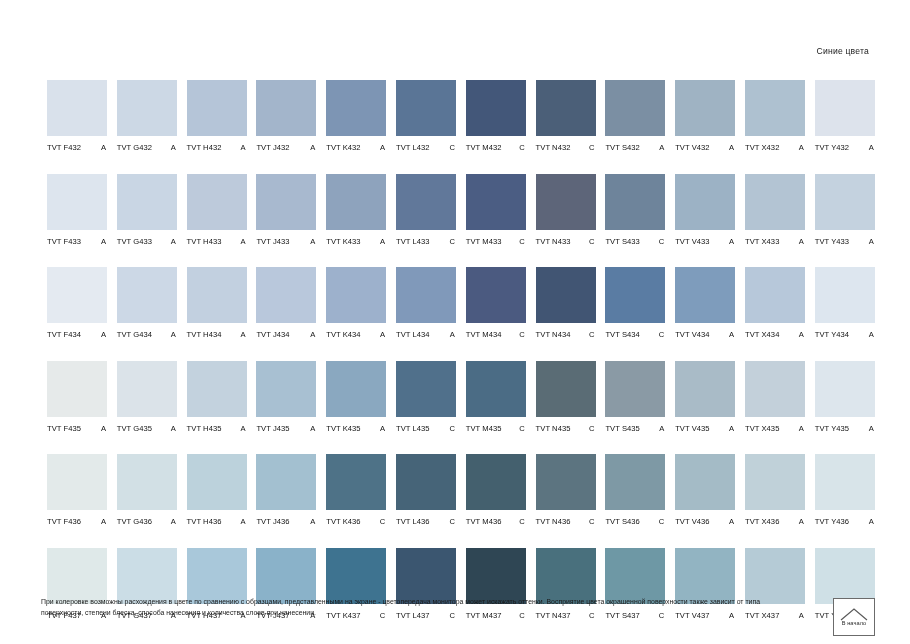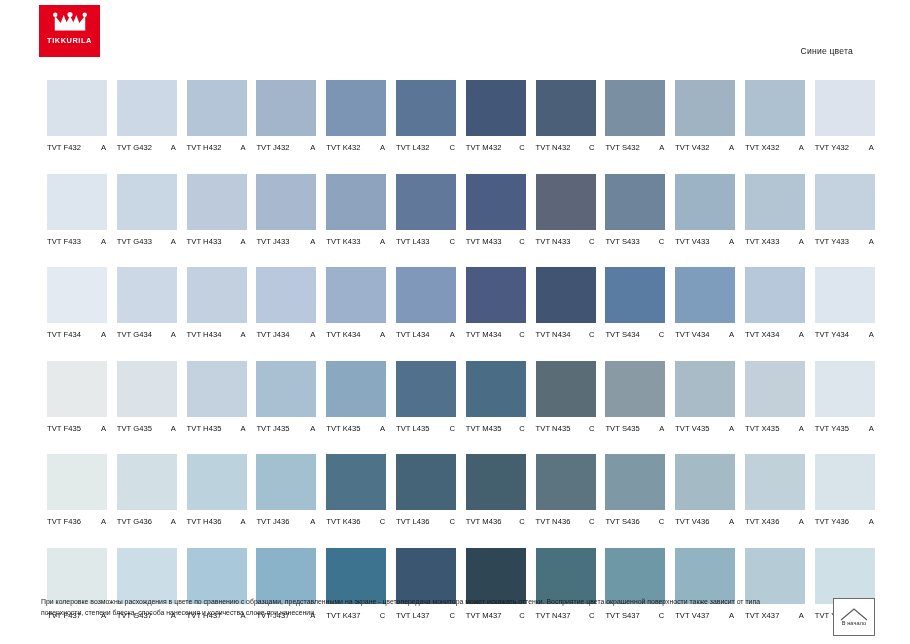--- a/index.html
+++ b/index.html
@@ -53,21 +53,21 @@
     font-size: 7.4px;
     font-weight: bold;
     letter-spacing: 0.55px;
     color: #ffffff;
     margin-top: 3px;
     line-height: 1;
     font-family: "Liberation Sans", sans-serif;
   }
   .header-title {
     position: absolute;
-    right: 57px;
+    right: 41px;
     top: 46px;
     font-size: 8.6px;
     color: #1a1a1a;
     letter-spacing: 0.2px;
     white-space: nowrap;
   }
 
   
   .grid {
     position: absolute;
@@ -143,32 +143,20 @@
     line-height: 1;
     letter-spacing: 0.1px;
   }
 </style>
 </head>
 <body>
 
 <div class="page">
 
   <div class="header">
-    <div class="logo">
-      <span class="logo-crown">
-        <svg viewBox="0 0 40 26" width="34" height="22" xmlns="http://www.w3.org/2000/svg">
-          <path d="M2 4 L2 22 L38 22 L38 4 L31 13 L27.5 3.5 L24 12 L20 4.5 L16 12 L12.5 3.5 L9 13 Z" fill="#ffffff"></path>
-          <circle cx="2.6" cy="3.2" r="2.6" fill="#ffffff"></circle>
-          <circle cx="37.4" cy="3.2" r="2.6" fill="#ffffff"></circle>
-          <circle cx="20" cy="3.0" r="3.0" fill="#ffffff"></circle>
-          <rect x="2" y="23.2" width="36" height="0" fill="#ffffff"></rect>
-        </svg>
-      </span>
-      <span class="logo-word">TIKKURILA</span>
-    </div>
     <div class="header-title">Синие цвета</div>
   </div>
 
   <div class="grid">
 
     <div class="row">
       <div class="cell">
         <span class="swatch" style="background-color: rgb(217, 225, 235);"></span>
         <span class="cell-label">
           <span class="cell-code">TVT F432</span>

